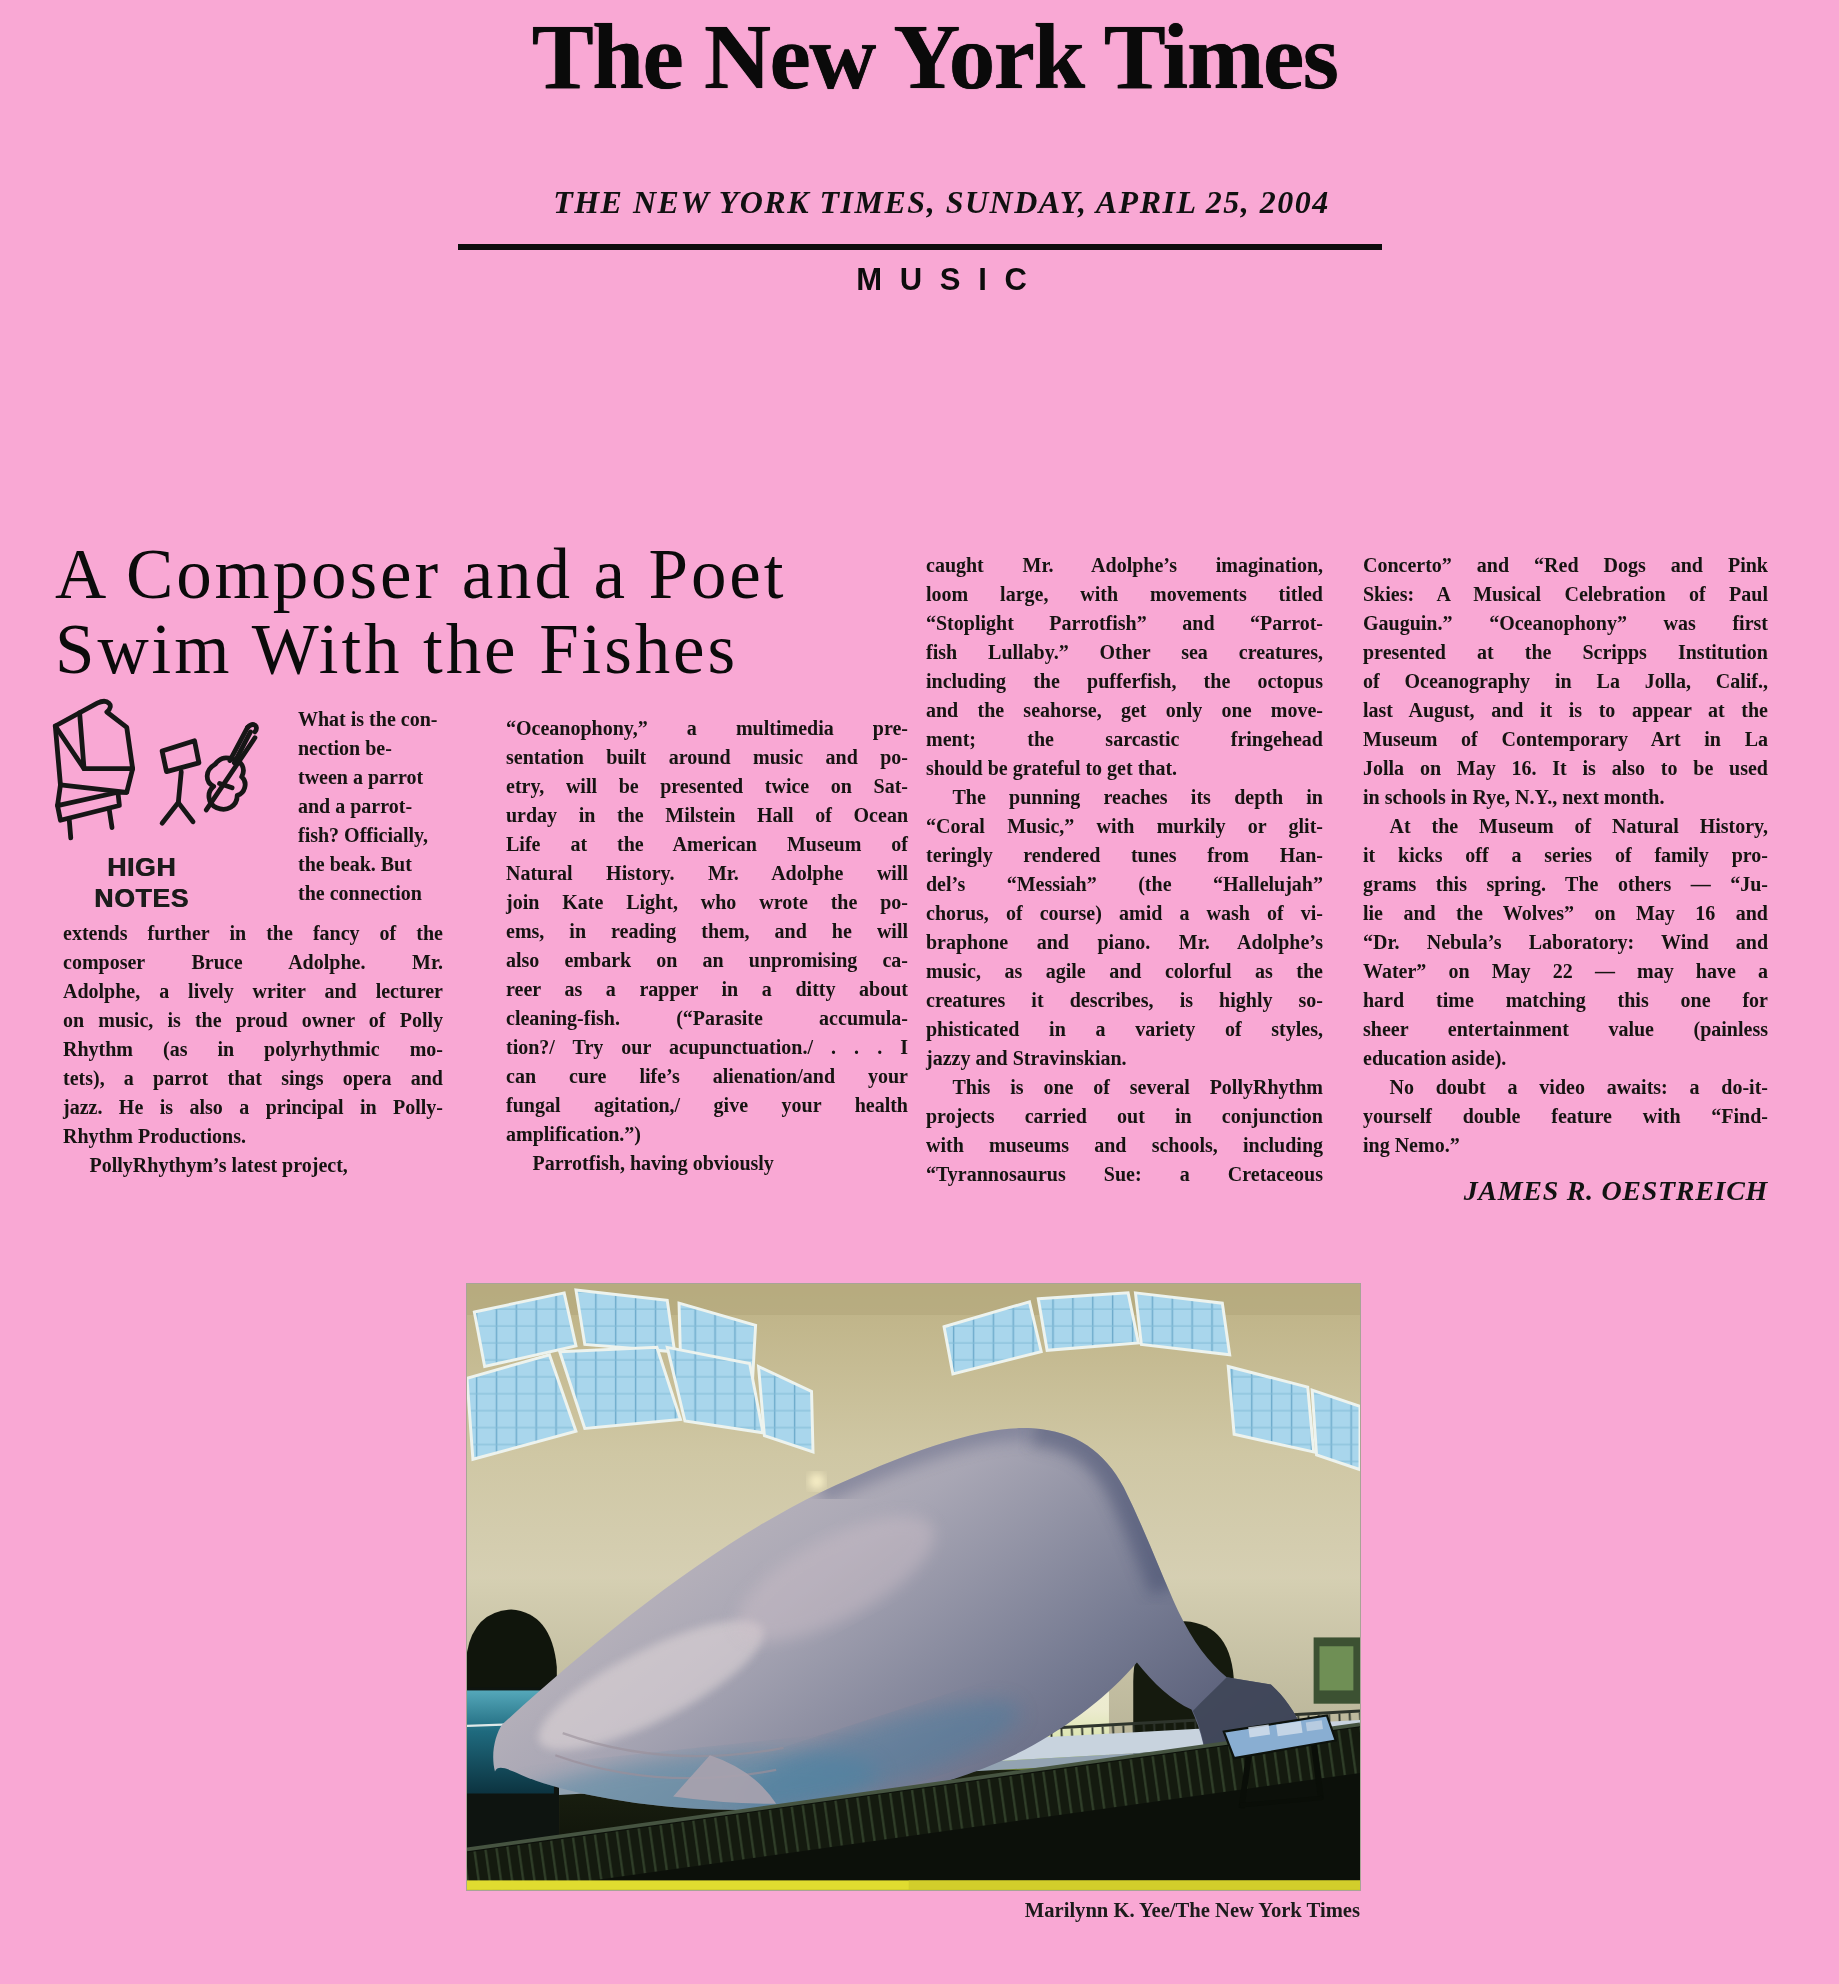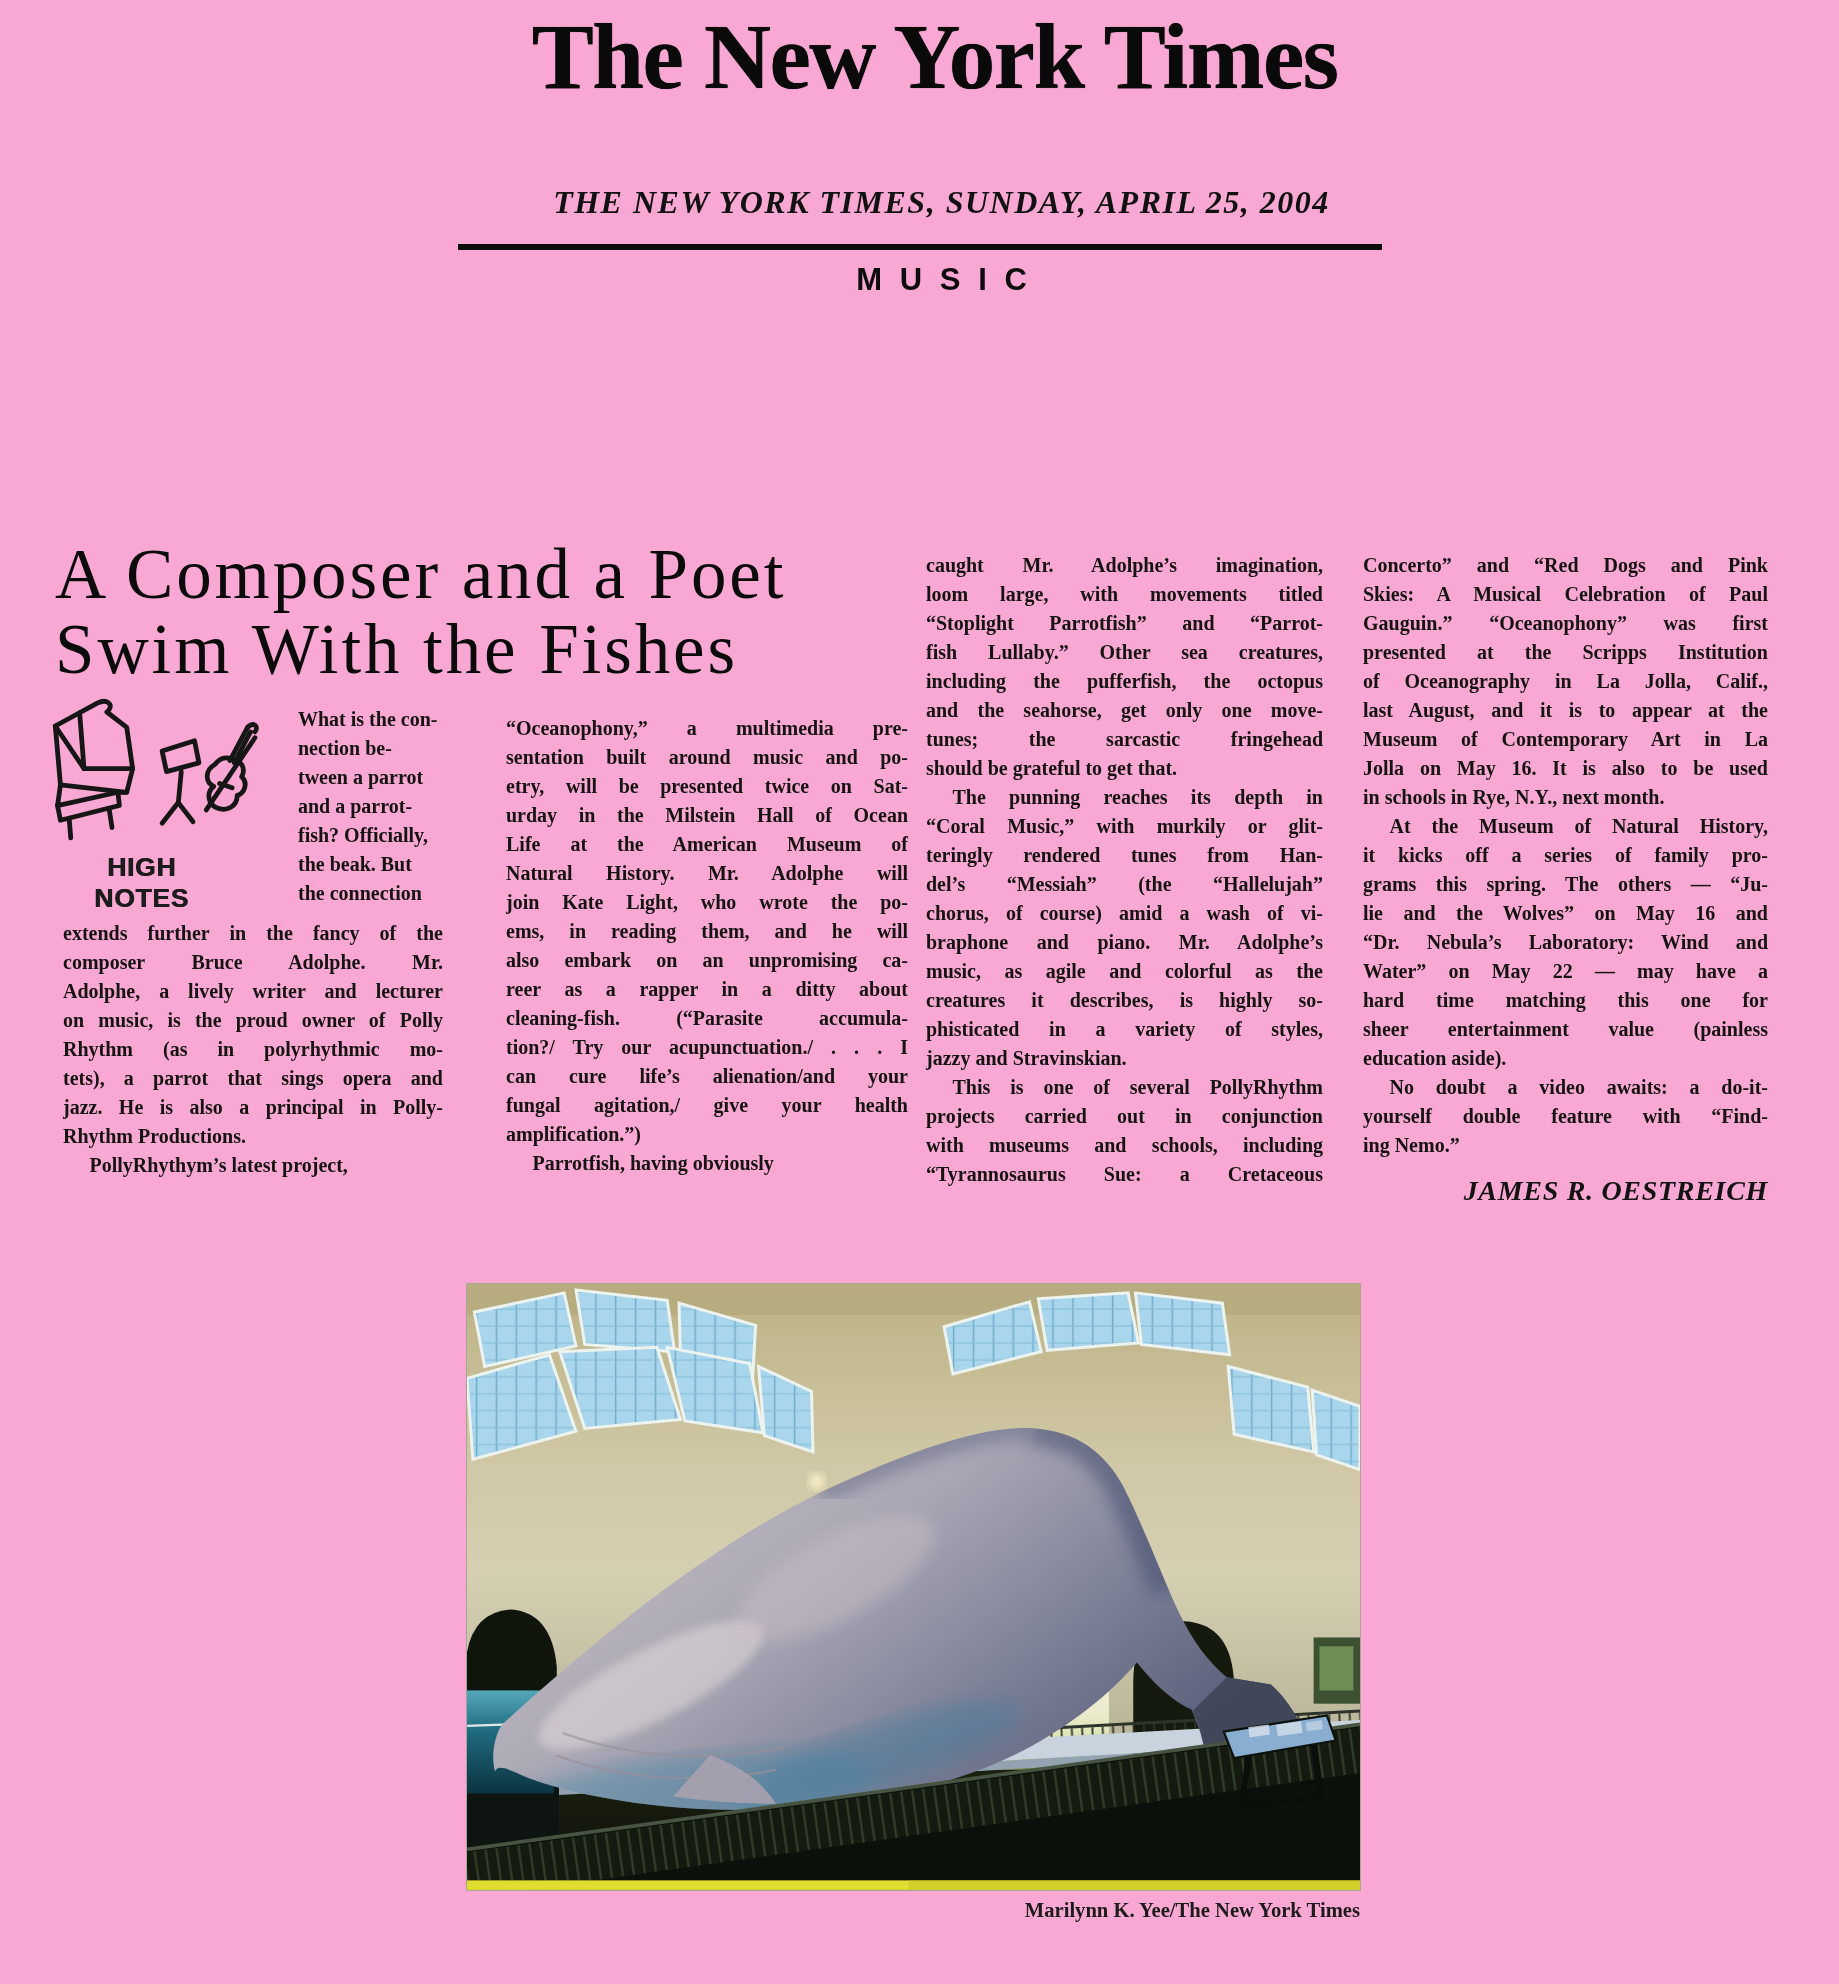--- a/index.html
+++ b/index.html
@@ -148,21 +148,21 @@
       <div class="bl">amplification.”)</div>
       <div class="bl in">Parrotfish, having obviously</div>
     </div>
   <div id="col3" class="col">
       <div class="bl j">caught Mr. Adolphe’s imagination,</div>
       <div class="bl j">loom large, with movements titled</div>
       <div class="bl j">“Stoplight Parrotfish” and “Parrot-</div>
       <div class="bl j">fish Lullaby.” Other sea creatures,</div>
       <div class="bl j">including the pufferfish, the octopus</div>
       <div class="bl j">and the seahorse, get only one move-</div>
-      <div class="bl j">tunes; the sarcastic fringehead</div>
+      <div class="bl j">ment; the sarcastic fringehead</div>
       <div class="bl">should be grateful to get that.</div>
       <div class="bl j in">The punning reaches its depth in</div>
       <div class="bl j">“Coral Music,” with murkily or glit-</div>
       <div class="bl j">teringly rendered tunes from Han-</div>
       <div class="bl j">del’s “Messiah” (the “Hallelujah”</div>
       <div class="bl j">chorus, of course) amid a wash of vi-</div>
       <div class="bl j">braphone and piano. Mr. Adolphe’s</div>
       <div class="bl j">music, as agile and colorful as the</div>
       <div class="bl j">creatures it describes, is highly so-</div>
       <div class="bl j">phisticated in a variety of styles,</div>

